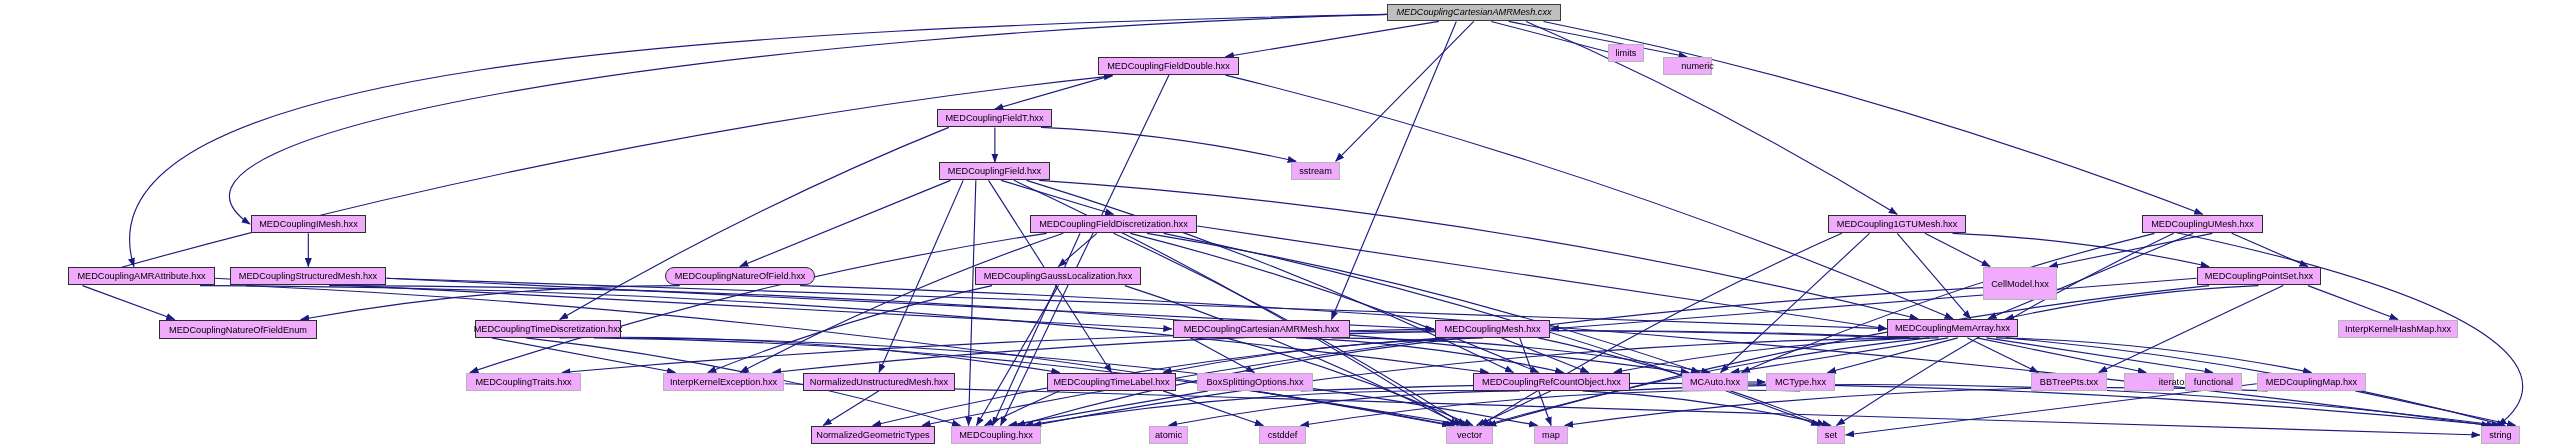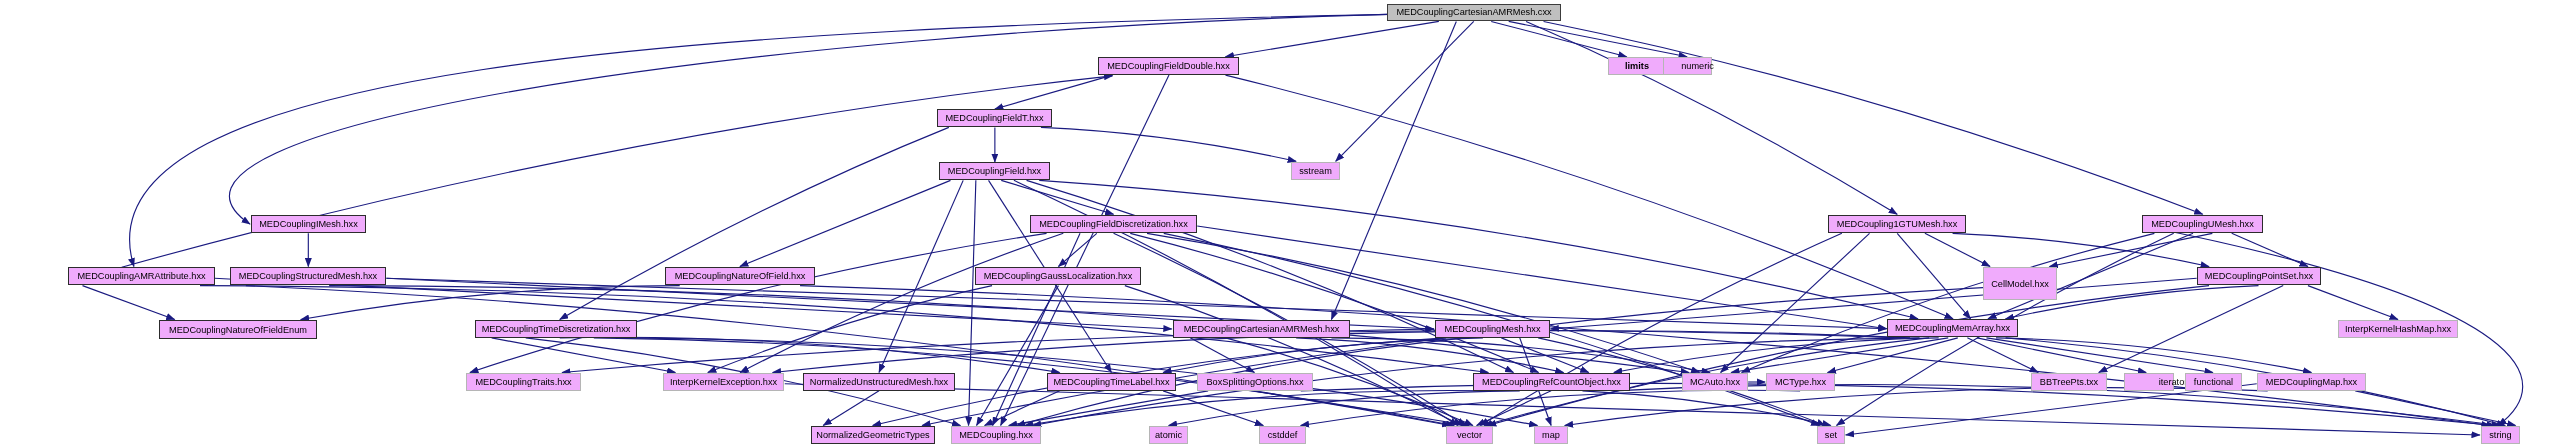--- a/index.html
+++ b/index.html
@@ -2,21 +2,21 @@
 <html style="font-size:11.3px"><head>
 <meta charset="utf-8">
 <style>
   html,body{margin:0;padding:0;background:#ffffff;}
   #canvas{position:relative;width:2576px;height:449px;background:#ffffff;overflow:hidden;
           font-family:"Liberation Sans",sans-serif;}
   #edges{position:absolute;left:0;top:0;width:2576px;height:449px;}
   .node{position:absolute;box-sizing:border-box;display:flex;align-items:center;justify-content:center;
         white-space:nowrap;font-size:9.2px;color:#000;background:#f0abfc;border:0.7px solid #2c2c2c;}
   .node.external{border-color:#b5b5b5;}
-  .node.main{background:#bfbfbf;border:1.4px solid #3c3c3c;}
+  .node.main{background:#bfbfbf;border:1.4px solid #3c3c3c;font-style:italic;}
 </style>
 </head>
 <body>
 
 <div id="canvas">
   <svg id="edges" xmlns="http://www.w3.org/2000/svg" viewBox="0 0 3647 635" width="2576" height="449">
     <defs>
       <marker id="arrow" markerUnits="userSpaceOnUse" markerWidth="14" markerHeight="10" refX="12" refY="5" orient="auto">
         <path d="M0,0 L13,5 L0,10 Z" fill="#1a1a80"></path>
       </marker>
@@ -125,37 +125,37 @@
       <path d="M1244.5,553 L1165.5,602" fill="none" stroke="#1a1a80" stroke-width="1.6" marker-end="url(#arrow)"></path>
       <path d="M2859.5,404 Q2082.5,443 1305.5,602" fill="none" stroke="#1a1a80" stroke-width="1.6" marker-end="url(#arrow)"></path>
       <path d="M1710.4,553 L1428.0666666666666,602" fill="none" stroke="#1a1a80" stroke-width="1.6" marker-end="url(#arrow)"></path>
       <path d="M1776,553 L2080,602" fill="none" stroke="#1a1a80" stroke-width="1.6" marker-end="url(#arrow)"></path>
       <path d="M1841.6,553 Q2686.883333333333,517.5 3532.1666666666665,602" fill="none" stroke="#1a1a80" stroke-width="1.6" marker-end="url(#arrow)"></path>
       <path d="M1111,543 L3511,615.5" fill="none" stroke="#1a1a80" stroke-width="1.6" marker-end="url(#arrow)"></path>
       <path d="M2548.5,553 Q2194.95,545.6805 1841.4,602" fill="none" stroke="#1a1a80" stroke-width="1.6" marker-end="url(#arrow)"></path>
     </svg>
 <div class="node main" style="left: 1387px; top: 3.5px; width: 174px; height: 17.7px;">MEDCouplingCartesianAMRMesh.cxx</div>
     <div class="node internal" style="left: 1098px; top: 57px; width: 141px; height: 17.7px;">MEDCouplingFieldDouble.hxx</div>
-    <div class="node external" style="left: 1608px; top: 57px; width: 58px; height: 17.7px; font-weight: bold;">limits</div>
+    <div class="node external" style="left: 1608px; top: 44px; width: 36px; height: 17.7px;">limits</div>
     <div class="node external" style="left: 1663px; top: 57px; width: 49px; height: 17.7px; padding-left: 20px;">numeric</div>
     <div class="node internal" style="left: 937px; top: 109px; width: 115px; height: 17.7px;">MEDCouplingFieldT.hxx</div>
     <div class="node internal" style="left: 939px; top: 162px; width: 111px; height: 17.7px;">MEDCouplingField.hxx</div>
     <div class="node external" style="left: 1291px; top: 162px; width: 49px; height: 18.4px;">sstream</div>
     <div class="node internal" style="left: 251px; top: 215px; width: 115px; height: 18.4px;">MEDCouplingIMesh.hxx</div>
     <div class="node internal" style="left: 1030px; top: 215px; width: 167px; height: 18.4px; text-align: right;">MEDCouplingFieldDiscretization.hxx</div>
     <div class="node internal" style="left: 1828px; top: 215px; width: 138px; height: 18.4px;">MEDCoupling1GTUMesh.hxx</div>
     <div class="node internal" style="left: 2142px; top: 215px; width: 121px; height: 18.4px;">MEDCouplingUMesh.hxx</div>
     <div class="node internal" style="left: 68px; top: 267px; width: 147px; height: 18.4px;">MEDCouplingAMRAttribute.hxx</div>
     <div class="node internal" style="left: 230px; top: 267px; width: 156px; height: 18.4px;">MEDCouplingStructuredMesh.hxx</div>
-    <div class="node internal" style="left: 665px; top: 267px; width: 150px; height: 18.4px;">MEDCouplingNatureOfField.hxx</div>
+    <div class="node internal" style="left: 665px; top: 267px; width: 150px; height: 18.4px; border-radius: 9px;">MEDCouplingNatureOfField.hxx</div>
     <div class="node internal" style="left: 975px; top: 267px; width: 166px; height: 18.4px;">MEDCouplingGaussLocalization.hxx</div>
     <div class="node external" style="left: 1983px; top: 267px; width: 74px; height: 33px;">CellModel.hxx</div>
     <div class="node internal" style="left: 2197px; top: 267px; width: 124px; height: 18.4px;">MEDCouplingPointSet.hxx</div>
     <div class="node internal" style="left: 159px; top: 320px; width: 158px; height: 19px;">MEDCouplingNatureOfFieldEnum</div>
-    <div class="node internal" style="left: 475px; top: 320px; width: 162px; height: 17.7px;">MEDCouplingTimeDiscretization.hxx</div>
+    <div class="node internal" style="left: 475px; top: 320px; width: 146px; height: 17.7px;">MEDCouplingTimeDiscretization.hxx</div>
     <div class="node internal" style="left: 1173px; top: 320px; width: 177px; height: 17.7px;">MEDCouplingCartesianAMRMesh.hxx</div>
     <div class="node internal" style="left: 1435px; top: 320px; width: 115px; height: 17.7px;">MEDCouplingMesh.hxx</div>
     <div class="node internal" style="left: 1887px; top: 319px; width: 131px; height: 18.4px;">MEDCouplingMemArray.hxx</div>
     <div class="node external" style="left: 2338px; top: 320px; width: 120px; height: 17.7px;">InterpKernelHashMap.hxx</div>
     <div class="node external" style="left: 458px; top: 373px; width: 115px; height: 17.7px; margin-left: 8px;">MEDCouplingTraits.hxx</div>
     <div class="node external" style="left: 663px; top: 373px; width: 121px; height: 17.7px;">InterpKernelException.hxx</div>
     <div class="node internal" style="left: 803px; top: 373px; width: 152px; height: 17.7px;">NormalizedUnstructuredMesh.hxx</div>
     <div class="node internal" style="left: 1047px; top: 373px; width: 129px; height: 17.7px;">MEDCouplingTimeLabel.hxx</div>
     <div class="node external" style="left: 1197px; top: 373px; width: 116px; height: 17.7px;">BoxSplittingOptions.hxx</div>
     <div class="node internal" style="left: 1473px; top: 373px; width: 157px; height: 17.7px;">MEDCouplingRefCountObject.hxx</div>

